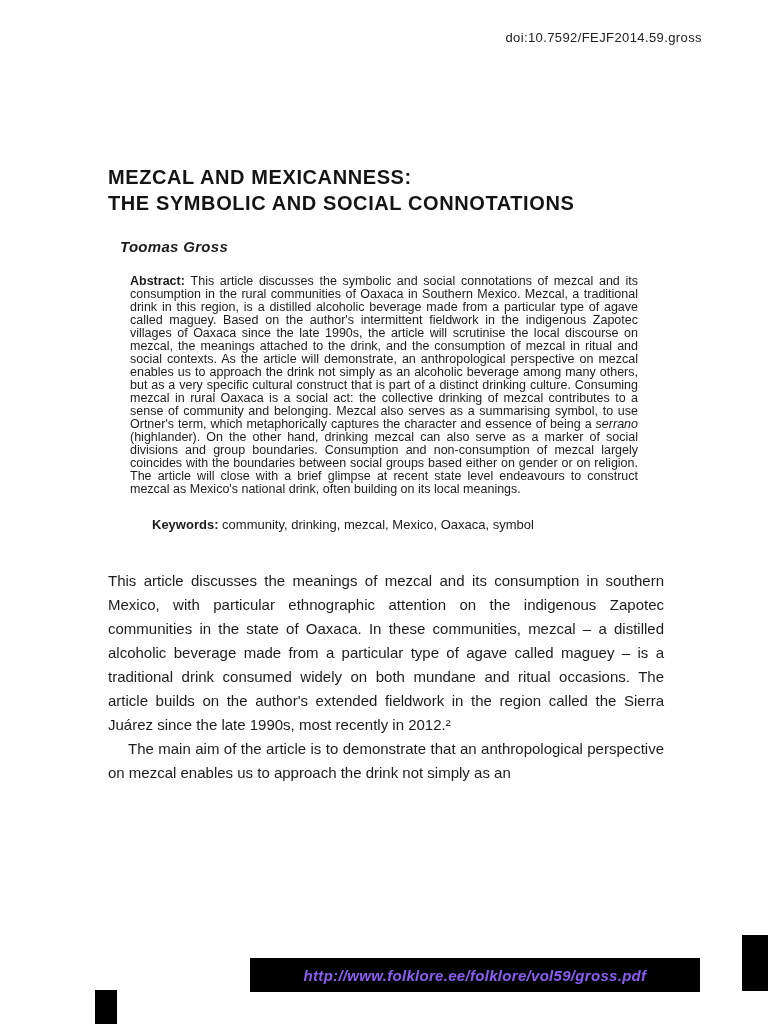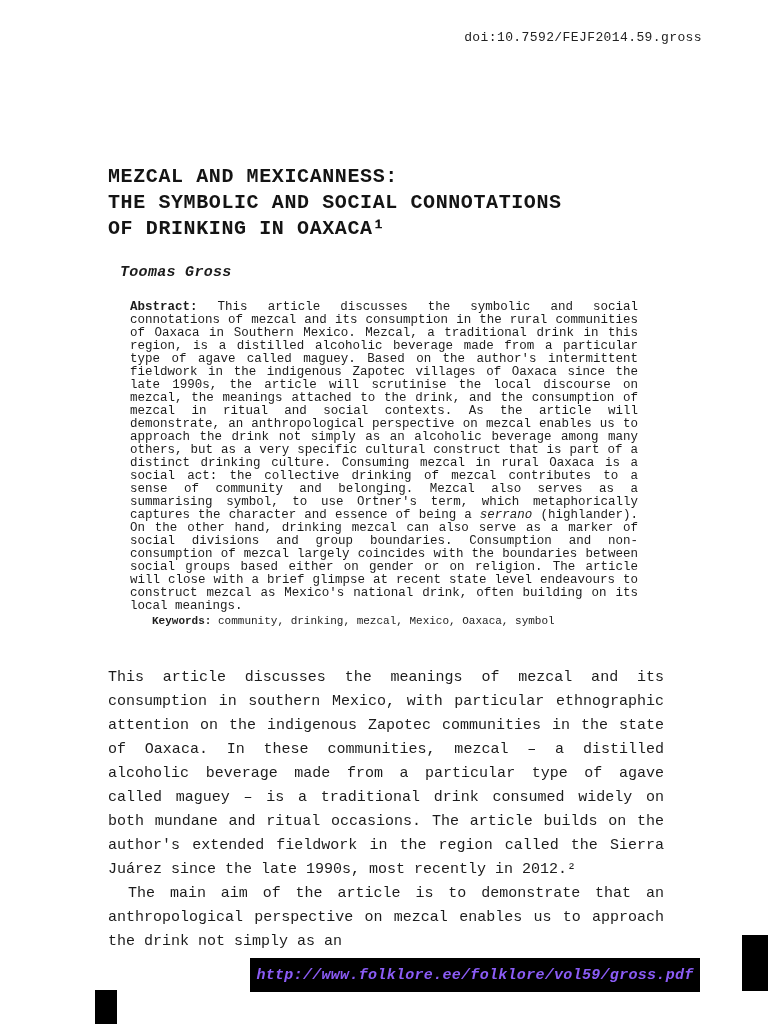--- a/index.html
+++ b/index.html
@@ -6,21 +6,21 @@
     margin: 0;
     padding: 0;
     background: #ffffff;
   }
   .page {
     position: relative;
     width: 768px;
     height: 1024px;
     background: #ffffff;
     overflow: hidden;
-    font-family: Liberation Mono, monospace;
+    font-family: Liberation Sans, sans-serif;
     color: #1c1c1c;
   }
   .doi {
     position: absolute;
     top: 30px;
     right: 66px;
     font-size: 13px;
     letter-spacing: 0.4px;
     color: #222;
   }
@@ -47,24 +47,24 @@
   }
   .abstract {
     margin-top: 20px;
     margin-left: 22px;
     width: 508px;
     font-size: 12.5px;
     line-height: 13px;
     text-align: justify;
   }
   .keywords {
-    margin-top: 0;
+    margin-top: 20px;
     margin-left: 44px;
     width: 508px;
-    font-size: 11px;
+    font-size: 13px;
     line-height: 17px;
   }
   .section-heading {
     margin-top: 36px;
     font-size: 15px;
     font-weight: bold;
     letter-spacing: 0.8px;
   }
   .bodytext {
     margin-top: 36px;
@@ -119,21 +119,20 @@
 
 <div class="page">
 
   <div class="doi">doi:10.7592/FEJF2014.59.gross</div>
 
   <div class="content">
 
     <div class="title">
       <div>MEZCAL AND MEXICANNESS:</div>
       <div>THE SYMBOLIC AND SOCIAL CONNOTATIONS</div>
-      <div>OF DRINKING IN OAXACA¹</div>
     </div>
 
     <div class="author">Toomas Gross</div>
 
     <div class="abstract"><span style="font-weight: bold;">Abstract: </span><span>This article discusses the symbolic and social connotations of mezcal and its consumption in the rural communities of Oaxaca in Southern Mexico. Mezcal, a traditional drink in this region, is a distilled alcoholic beverage made from a particular type of agave called maguey. Based on the author's intermittent fieldwork in the indigenous Zapotec villages of Oaxaca since the late 1990s, the article will scrutinise the local discourse on mezcal, the meanings attached to the drink, and the consumption of mezcal in ritual and social contexts. As the article will demonstrate, an anthropological perspective on mezcal enables us to approach the drink not simply as an alcoholic beverage among many others, but as a very specific cultural construct that is part of a distinct drinking culture. Consuming mezcal in rural Oaxaca is a social act: the collective drinking of mezcal contributes to a sense of community and belonging. Mezcal also serves as a summarising symbol, to use Ortner's term, which metaphorically captures the character and essence of being a </span><span style="font-style: italic;">serrano</span><span> (highlander). On the other hand, drinking mezcal can also serve as a marker of social divisions and group boundaries. Consumption and non-consumption of mezcal largely coincides with the boundaries between social groups based either on gender or on religion. The article will close with a brief glimpse at recent state level endeavours to construct mezcal as Mexico's national drink, often building on its local meanings.</span></div>
 
     <div class="keywords"><span style="font-weight: bold;">Keywords: </span><span>community, drinking, mezcal, Mexico, Oaxaca, symbol</span></div>
 
 
     <div class="bodytext">

